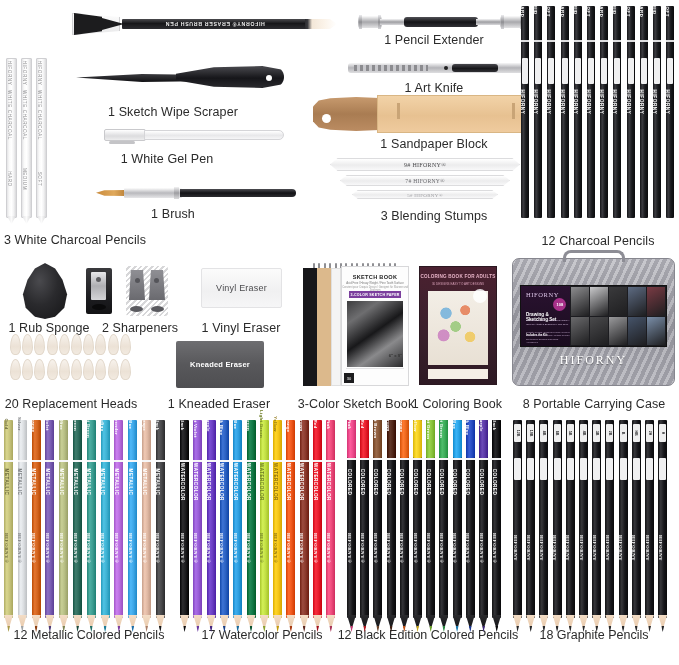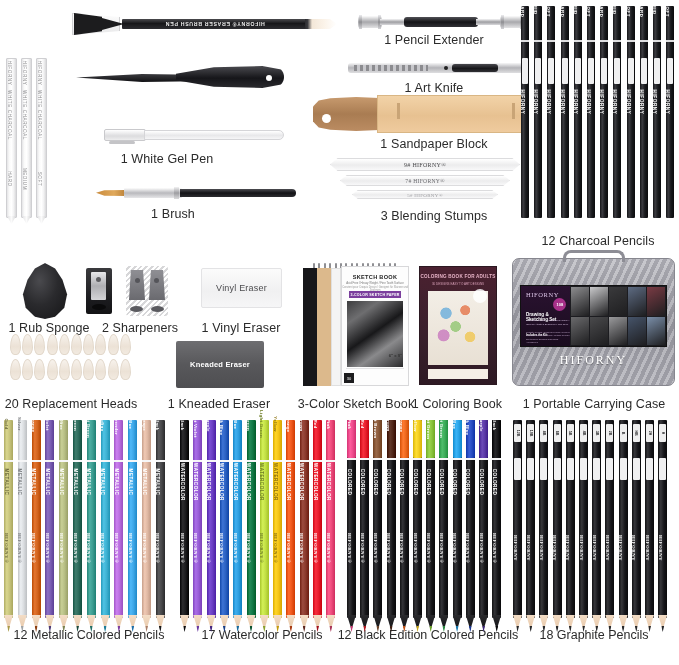--- a/index.html
+++ b/index.html
@@ -460,37 +460,39 @@
       <span class="wcp-txt">HIFORNY</span>
       <span class="wcp-txt2">WHITE CHARCOAL</span>
       <span class="wcp-txt3">MEDIUM</span>
     </div>
     <div class="wcp" style="left:30px">
       <span class="wcp-txt">HIFORNY</span>
       <span class="wcp-txt2">WHITE CHARCOAL</span>
       <span class="wcp-txt3">SOFT</span>
     </div>
   </div>
+  <div class="cap" style="left:4px; top:233px;">3 White Charcoal Pencils</div>
 
   <div class="eraser-pencil">
     <div class="ep-brush-ferrule"></div>
     <div class="ep-bristles"></div>
     <div class="ep-wedge"></div>
     <div class="ep-body">
       <span class="ep-body-txt">HIFORNY® ERASER BRUSH PEN</span>
     </div>
     <div class="ep-tip"></div>
   </div>
 
   <div class="scraper">
     <div class="scraper-blade"></div>
     <div class="scraper-handle">
       <div class="scraper-hole"></div>
     </div>
   </div>
+  <div class="cap c" style="left:173px; top:105px;">1 Sketch Wipe Scraper</div>
 
   <div class="gelpen">
     <div class="gp-cap-part">
       <div class="gp-clip"></div>
     </div>
     <div class="gp-barrel"></div>
   </div>
   <div class="cap c" style="left:167px; top:152px;">1 White Gel Pen</div>
 
   <div class="brush">
@@ -739,21 +741,21 @@
           <div class="cg" style="background: linear-gradient(150deg, rgb(122, 59, 68), rgb(30, 30, 32));"></div>
           <div class="cg" style="background: linear-gradient(150deg, rgb(106, 106, 108), rgb(30, 30, 32));"></div>
           <div class="cg" style="background: linear-gradient(150deg, rgb(74, 74, 76), rgb(30, 30, 32));"></div>
           <div class="cg" style="background: linear-gradient(150deg, rgb(154, 154, 156), rgb(30, 30, 32));"></div>
           <div class="cg" style="background: linear-gradient(150deg, rgb(70, 84, 106), rgb(30, 30, 32));"></div>
           <div class="cg" style="background: linear-gradient(150deg, rgb(122, 142, 168), rgb(30, 30, 32));"></div>
         </div>
     </div>
     <div class="case-brand">HIFORNY</div>
   </div>
-  <div class="cap c" style="left:594px; top:397px;">1 Portable Carrying Case</div>
+  <div class="cap c" style="left:594px; top:397px;">8 Portable Carrying Case</div>
 
   <div class="pgroup" id="grp-metallic" style="left:4px;   width:170px;">
     <div class="group-caption">12 Metallic Colored Pencils</div>
   <div class="pen" style="left: 0px;">
         <div class="pen-barrel" style="background:linear-gradient(90deg,rgb(175,172,100) 0%,rgb(217,214,142) 30%,#c9c67e 60%,rgb(169,166,94) 100%)"></div>
         <span class="pen-name" style="color:#6f6d3e">Gold</span>
         <div class="pen-ring"></div>
         <span class="pen-type" style="color:#6f6d3e">METALLIC</span>
         <span class="pen-brand" style="color:#6f6d3e">HIFORNY®</span>
         <div class="pen-tip"></div>

